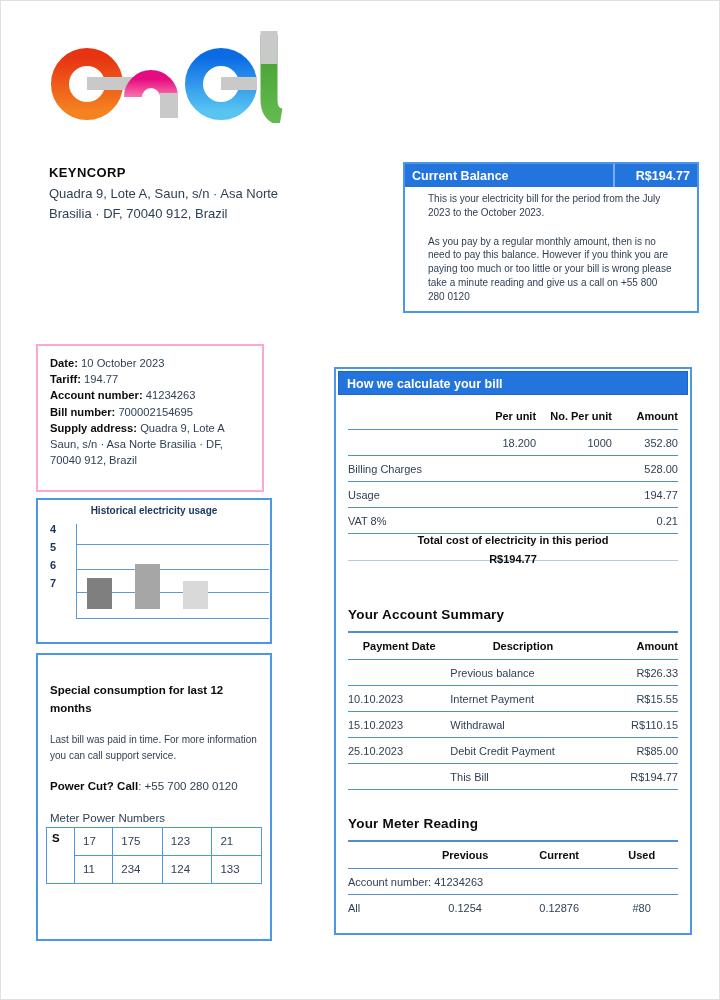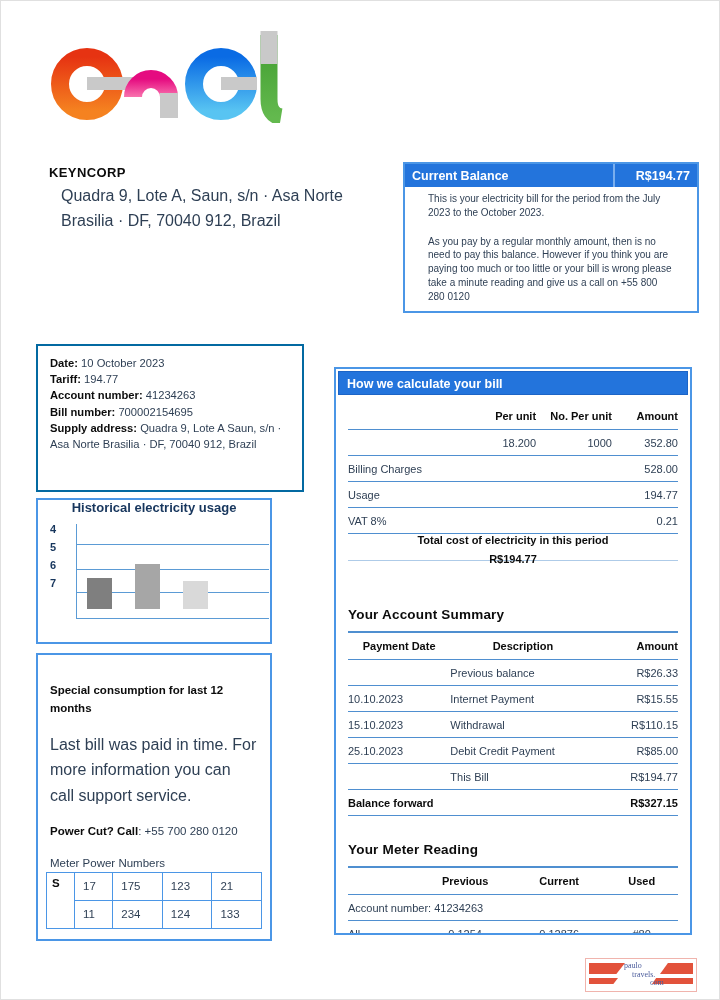--- a/index.html
+++ b/index.html
@@ -7,57 +7,57 @@
         font-family:"Liberation Sans",sans-serif;color:#2e3f54;overflow:hidden;
         border:1px solid #e0e0e0;box-sizing:border-box;}
   b{color:#0c0c0c;}
 
   
   .logo{position:absolute;left:46px;top:26px;}
 
   
   .recipient{position:absolute;left:48px;top:164px;width:300px;}
   .r-name{font-size:13px;font-weight:bold;color:#0c0c0c;letter-spacing:.4px;margin-bottom:4px;}
-  .r-addr{font-size:16px;line-height:1.55;margin-left:12px;}
+  .r-addr{font-size:13px;line-height:1.55;}
 
   
   .balance-box{position:absolute;left:402px;top:161px;width:296px;height:151px;
                border:2px solid #4b96e6;box-sizing:border-box;}
   .balance-header{display:flex;height:23px;background:#2374dc;color:#fff;
                   font-size:12.5px;font-weight:bold;align-items:center;gap:40px;}
   .bh-title{width:168px;padding-left:7px;box-sizing:border-box;}
   .bh-amount{flex:1;text-align:right;padding-right:7px;border-left:2px solid #79aeee;
              height:100%;display:flex;align-items:center;justify-content:flex-end;}
   .balance-body{padding:5px 23px;font-size:10px;line-height:1.38;}
   .balance-body p{margin:0 0 15px 0;}
 
   
-  .info-box{position:absolute;left:35px;top:343px;width:268px;height:148px;
-            border:2px solid #0369a1;box-sizing:border-box;padding:9px 12px;
+  .info-box{position:absolute;left:35px;top:343px;width:228px;height:148px;
+            border:2px solid #f9a8d4;box-sizing:border-box;padding:9px 12px;
             font-size:11.2px;line-height:1.45;}
 
   
   .chart-box{position:absolute;left:35px;top:497px;width:236px;height:146px;
              border:2px solid #4b96e6;box-sizing:border-box;}
-  .chart-title{text-align:center;font-size:13px;font-weight:bold;color:#17365d;}
+  .chart-title{text-align:center;font-size:10px;font-weight:bold;color:#17365d;margin-top:5px;}
   .ylab{position:absolute;left:12px;width:16px;text-align:left;font-size:11px;
         font-weight:bold;color:#17365d;}
   .y0{top:23px;}.y1{top:41px;}.y2{top:59px;}.y3{top:77px;}
   .plot{position:absolute;left:38px;top:24px;width:192px;height:94px;
         border-left:1.5px solid #5b9bd5;border-bottom:1.5px solid #5b9bd5;}
   .gl{position:absolute;left:0;width:100%;height:0;border-top:1.5px solid #5b9bd5;}
   .g1{top:20px;}.g2{top:45px;}.g3{top:68px;}
   .bar{position:absolute;bottom:9px;width:25px;}
   .b1{left:10px;}.b2{left:58px;}.b3{left:106px;}
 
   
   .special-box{position:absolute;left:35px;top:652px;width:236px;height:288px;
                border:2px solid #4b96e6;box-sizing:border-box;padding:26px 12px;}
   .sp-head{font-size:11.5px;font-weight:bold;color:#0c0c0c;line-height:1.6;width:190px;}
-  .sp-body{font-size:16px;line-height:1.6;margin:14px 0 0 0;}
+  .sp-body{font-size:10px;line-height:1.6;margin:14px 0 0 0;}
   .sp-power{font-size:11.5px;margin:16px 0 0 0;}
   .sp-meter-title{font-size:11.5px;margin-top:20px;margin-bottom:3px;}
   .mp-table{border-collapse:collapse;width:216px;margin-left:-4px;}
   .mp-table td{border:1.6px solid #4b96e6;font-size:11.5px;padding:4px 0 4px 8px;height:19px;}
   .mp-s{width:22px;font-weight:bold;font-size:13px;color:#0c0c0c;vertical-align:top;padding-left:5px !important;}
 
   
   .right-panel{position:absolute;left:333px;top:366px;width:358px;height:568px;
                border:2px solid #4b96e6;box-sizing:border-box;padding:2px;overflow:hidden;}
   .calc-header{height:24px;background:#2374dc;color:#fff;font-size:12.5px;font-weight:bold;
@@ -268,24 +268,20 @@
       <div class="row">
         <div class="sd">25.10.2023</div>
         <div class="sdesc">Debit Credit Payment</div>
         <div class="samt">R$85.00</div>
       </div>
       <div class="row">
         <div class="sd"></div>
         <div class="sdesc">This Bill</div>
         <div class="samt">R$194.77</div>
       </div>
-      <div class="row">
-        <div class="sd bf" style="flex:0 0 62%;">Balance  forward</div>
-        <div class="samt bf">R$327.15</div>
-      </div>
     </div>
 
     <div class="section-heading meter-margin" style="margin-top:26px;">Your Meter Reading</div>
     <div class="tbl" style="margin-top:0;">
       <div class="row hd meter-head">
         <div class="ml"></div>
         <div class="mprev">Previous</div>
         <div class="mcur">Current</div>
         <div class="mused">Used</div>
       </div>
@@ -294,25 +290,14 @@
       </div>
       <div class="row no-border">
         <div class="ml">All</div>
         <div class="mprev">0.1254</div>
         <div class="mcur">0.12876</div>
         <div class="mused">#80</div>
       </div>
     </div>
   </div>
 
-  <div class="stamp">
-    <div class="stripe s1"></div>
-    <div class="stripe s2"></div>
-    <div class="stripe s3"></div>
-    <div class="stripe s4"></div>
-    <div class="stamp-text">
-      <div class="st1">paulo</div>
-      <div class="st2">travels.</div>
-      <div class="st3">com</div>
-    </div>
-  </div>
 
 </div>
 
 </body></html>

